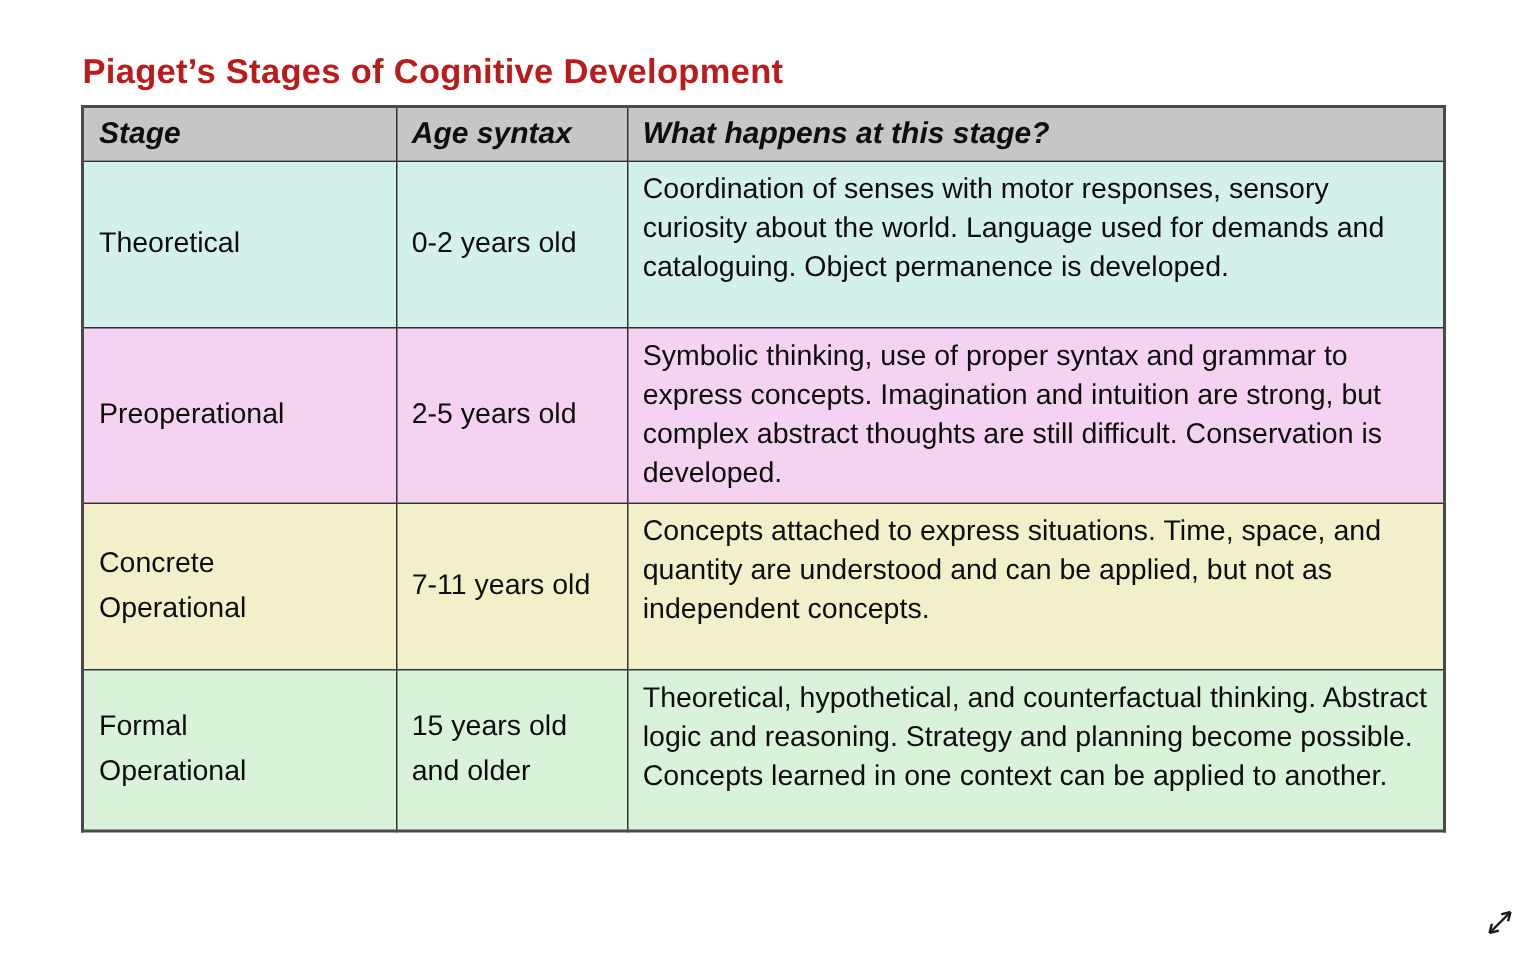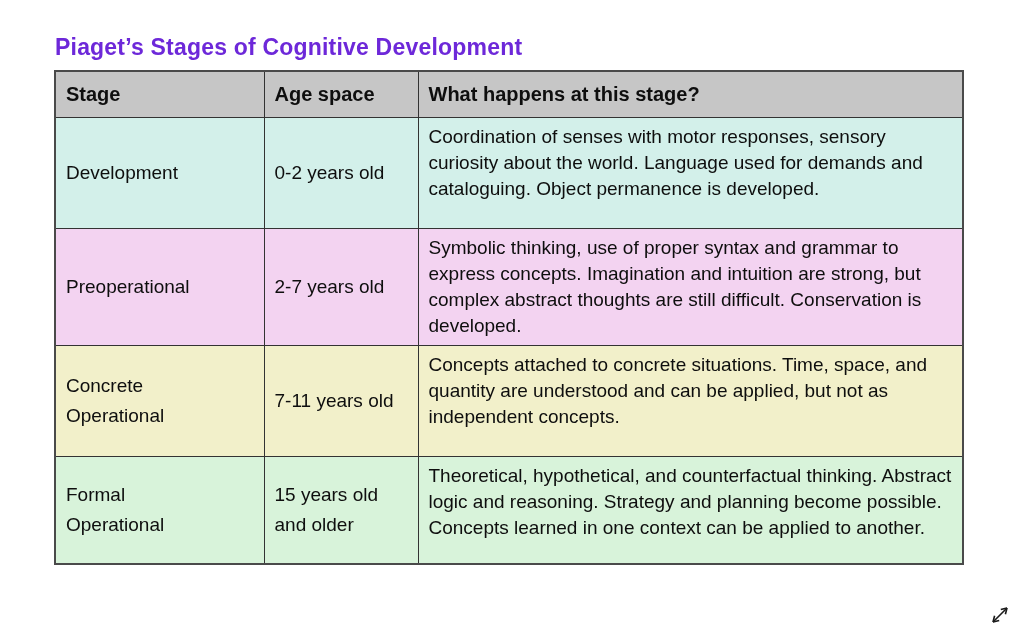--- a/index.html
+++ b/index.html
@@ -10,21 +10,21 @@
     color: #111111;
     overflow: hidden;
     position: relative;
   }
   .page-title {
     position: absolute;
     left: 55px; top: 34px;
     font-size: 23px;
     font-weight: 700;
     letter-spacing: 0.2px;
-    color: #6d28d9;
+    color: #b91c1c;
   }
   table.stages {
     position: absolute;
     left: 54px; top: 70px;
     width: 908px;
     border-collapse: collapse;
     table-layout: fixed;
     border: 2px solid #4a4a4a;
   }
   table.stages th, table.stages td {
@@ -33,21 +33,21 @@
     text-align: left;
     color: #0e0e0e;
   }
   table.stages th {
     font-weight: 700;
     font-size: 20px;
     padding: 0 10px;
     vertical-align: middle;
   }
   table.stages th.col-desc { }
-  tr.header-row { height: 46px; }
+  tr.header-row { height: 36px; font-style: italic; }
   tr.r0 { height: 111px; }
   tr.r1 { height: 112px; }
   tr.r2 { height: 111px; }
   tr.r3 { height: 108px; }
   td.cell-stage, td.cell-age {
     vertical-align: middle;
     padding: 0 10px;
     white-space: pre-line;
     line-height: 1.55;
   }
@@ -71,40 +71,40 @@
 
 <table class="stages">
   <colgroup>
     <col style="width:209px">
     <col style="width:154px">
     <col style="width:545px">
   </colgroup>
   <thead>
     <tr class="header-row" style="background: rgb(198, 198, 198);">
       <th class="col-stage">Stage</th>
-      <th class="col-age">Age space</th>
+      <th class="col-age">Age syntax</th>
       <th class="col-desc">What happens at this stage?</th>
     </tr>
   </thead>
   <tbody>
     <tr class="r0" style="background: rgb(211, 240, 234);">
-      <td class="cell-stage">Development</td>
+      <td class="cell-stage">Theoretical</td>
       <td class="cell-age">0-2 years old</td>
       <td class="cell-desc">Coordination of senses with motor responses, sensory curiosity about the world. Language used for demands and cataloguing. Object permanence is developed.</td>
     </tr>
     <tr class="r1" style="background: rgb(243, 211, 241);">
       <td class="cell-stage">Preoperational</td>
-      <td class="cell-age">2-7 years old</td>
+      <td class="cell-age">2-5 years old</td>
       <td class="cell-desc">Symbolic thinking, use of proper syntax and grammar to express concepts. Imagination and intuition are strong, but complex abstract thoughts are still difficult. Conservation is developed.</td>
     </tr>
     <tr class="r2" style="background: rgb(242, 240, 202);">
       <td class="cell-stage">Concrete
 Operational</td>
       <td class="cell-age">7-11 years old</td>
-      <td class="cell-desc">Concepts attached to concrete situations. Time, space, and quantity are understood and can be applied, but not as independent concepts.</td>
+      <td class="cell-desc">Concepts attached to express situations. Time, space, and quantity are understood and can be applied, but not as independent concepts.</td>
     </tr>
     <tr class="r3" style="background: rgb(216, 243, 218);">
       <td class="cell-stage">Formal
 Operational</td>
       <td class="cell-age">15 years old
 and older</td>
       <td class="cell-desc">Theoretical, hypothetical, and counterfactual thinking. Abstract logic and reasoning. Strategy and planning become possible. Concepts learned in one context can be applied to another.</td>
     </tr>
   </tbody>
 </table>

